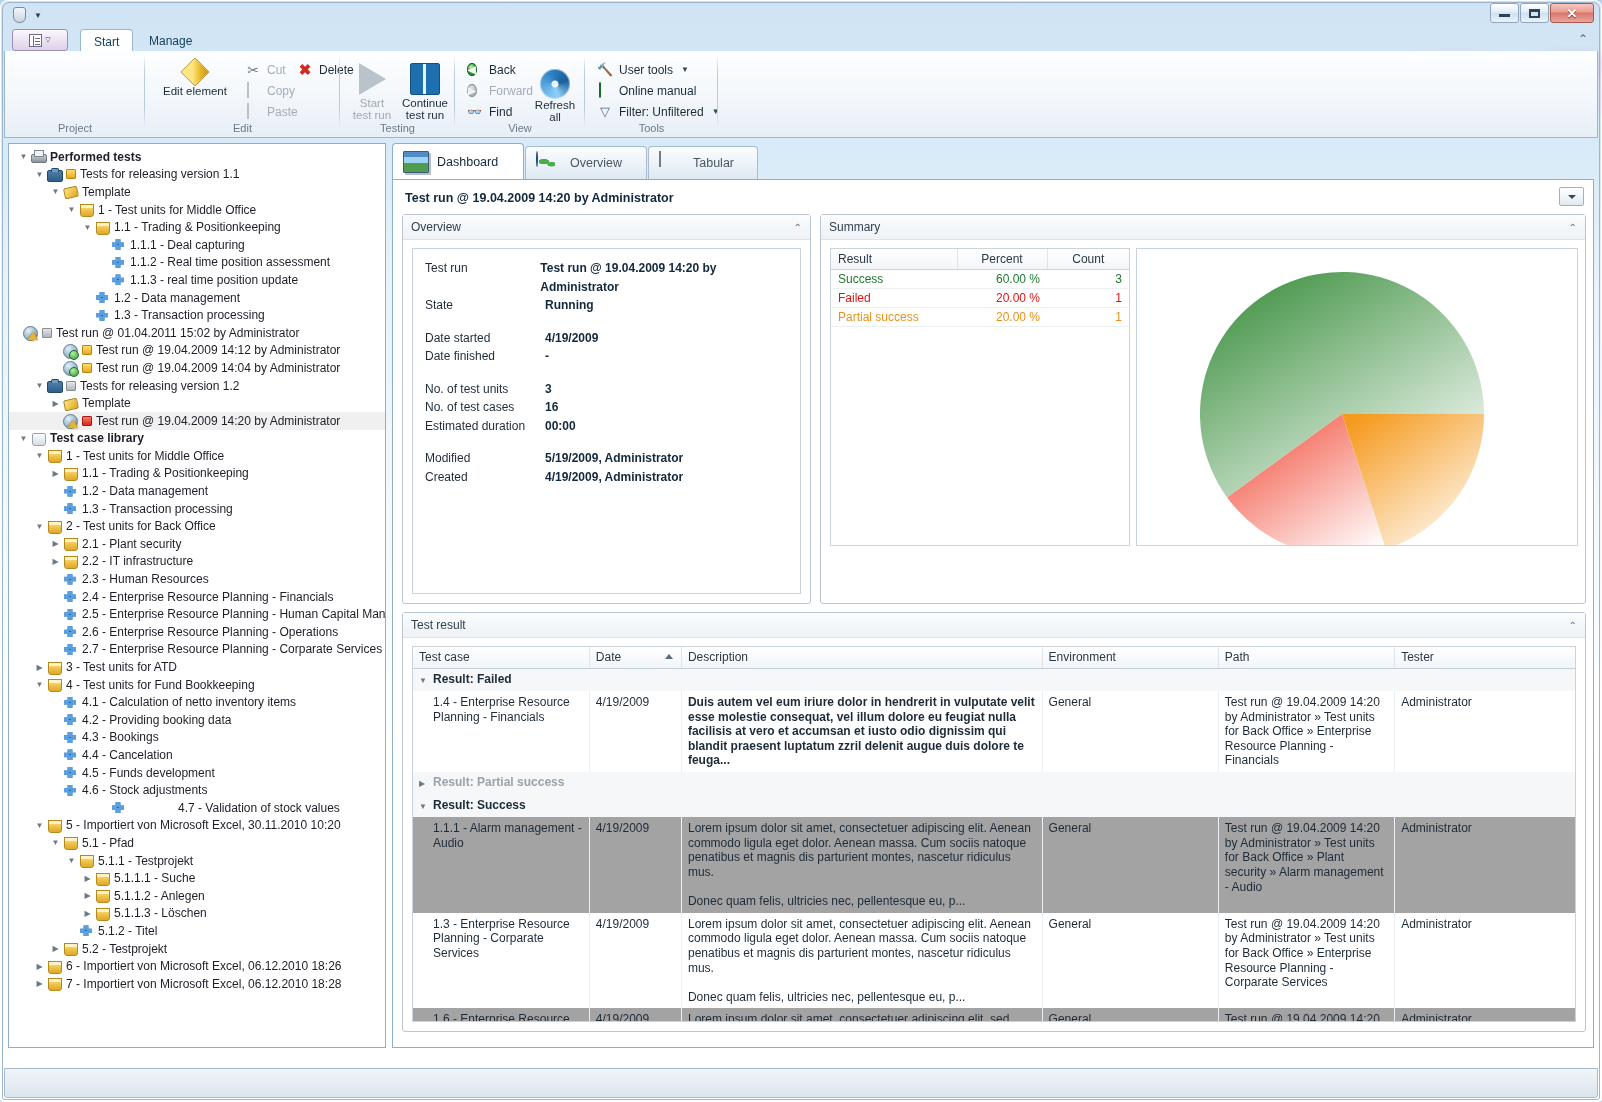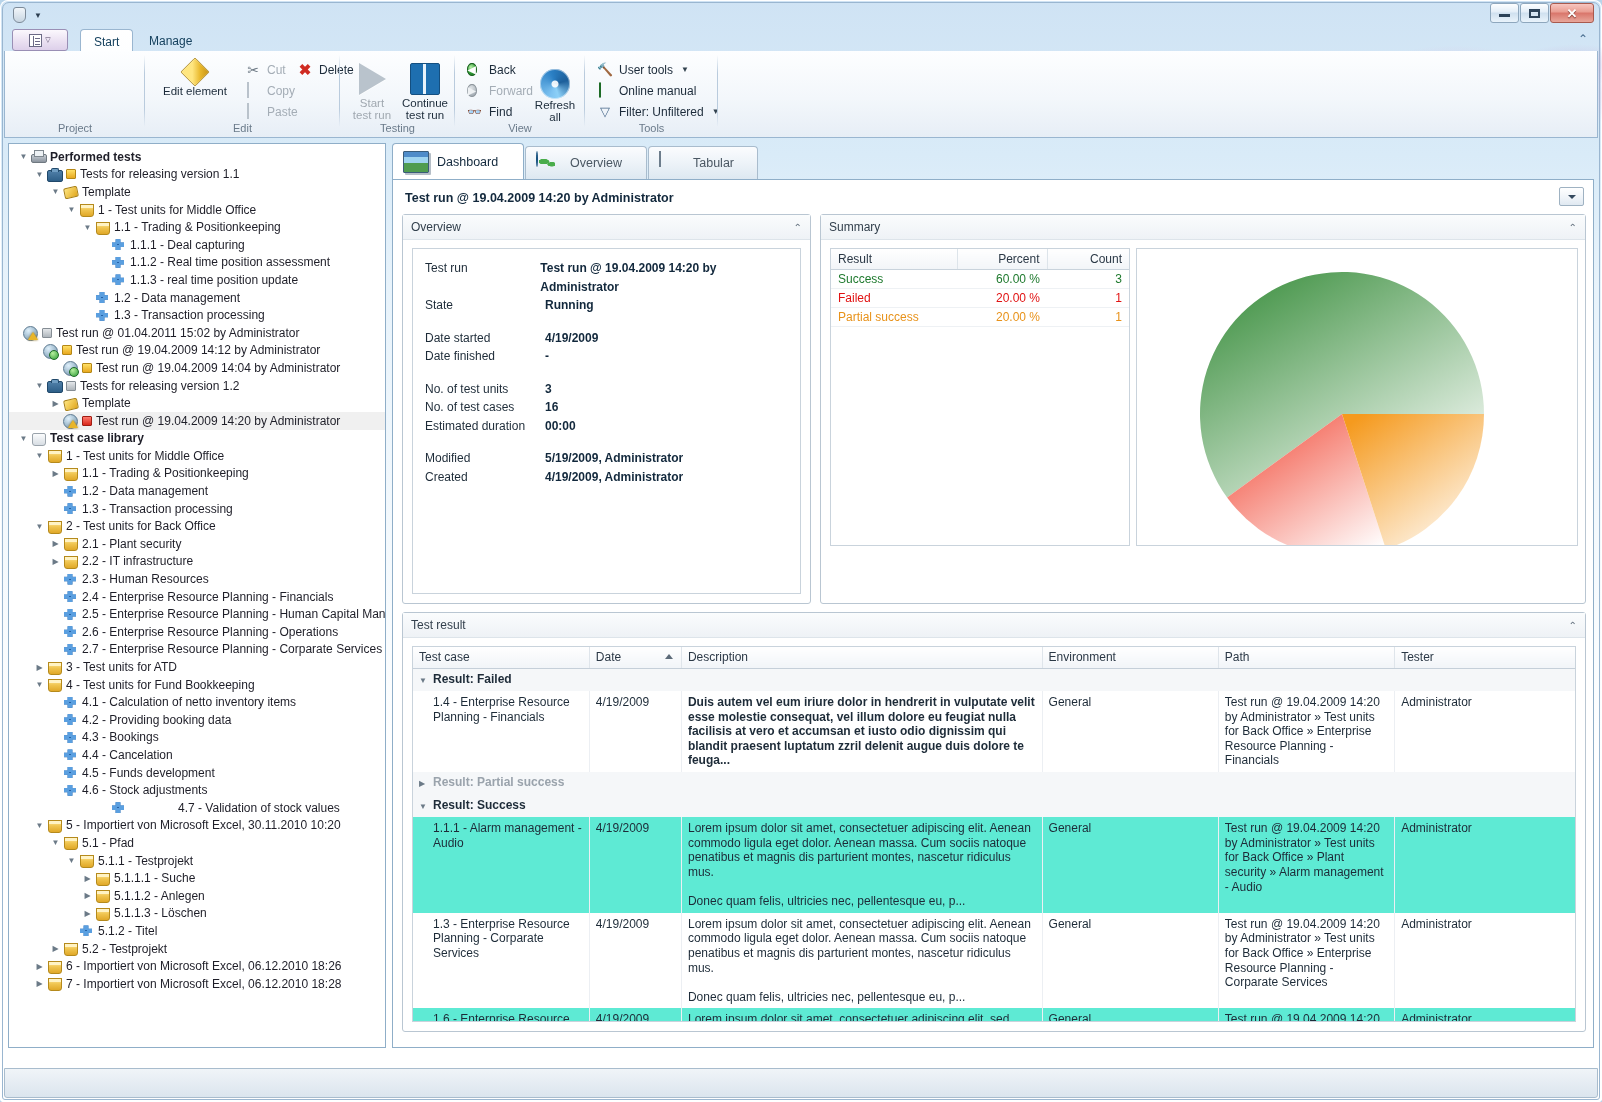--- a/index.html
+++ b/index.html
@@ -318,21 +318,21 @@
   .kv-gap { height:14px; }
 
   
   table.sumtbl { width:100%; border-collapse:collapse; font-size:12px; }
   table.sumtbl th {
     background:linear-gradient(to bottom,#ffffff,#f2f5f8);
     border-bottom:1px solid #c9d3dc; border-right:1px solid #dde4ea;
     font-weight:normal; color:#2b3846; padding:3px 7px; height:20px;
   }
   table.sumtbl th.l { text-align:left; }
-  table.sumtbl th.r { text-align:right; }
+  table.sumtbl th.r { }
   table.sumtbl td { padding:2px 7px; height:19px; border-bottom:1px solid #eef1f4; }
   table.sumtbl td.r { text-align:right; }
   .c-success { color:#1f7a2e; }
   .c-failed  { color:#e11212; }
   .c-partial { color:#e8921a; }
 
   
   table.grid { width:100%; border-collapse:collapse; font-size:12px; table-layout:fixed; }
   table.grid th {
     background:linear-gradient(to bottom,#ffffff,#f1f4f8);
@@ -341,21 +341,21 @@
     position:relative;
   }
   table.grid td {
     padding:4px 6px; vertical-align:top; color:#1d2b38; line-height:14.6px;
     border-right:1px solid #eceff3;
   }
   tr.grp td {
     background:#f5f7f9; font-weight:bold; padding:3px 6px; border-right:none;
   }
   tr.grp.muted td { color:#9aa3ac; }
-  tr.alt td { background:#5eead4; }
+  tr.alt td { background:#a3a3a3; }
   .sortarrow{ position:absolute; right:8px; top:7px; width:0;height:0;
     border-left:4px solid transparent;border-right:4px solid transparent;border-bottom:5px solid #5d6b79;}
   .grp-exp { display:inline-block; width:14px; color:#6b7a87; font-size:8px; font-weight:normal; }
 
   
   #statusbar {
     position:absolute; left:4px; bottom:4px; width:1594px; height:30px;
     background:linear-gradient(to bottom,#f0f4f8,#dbe5ee);
     border:1px solid #a8bccd; border-radius:0 0 3px 3px;
   }
@@ -546,21 +546,21 @@
           <span class="expander"></span>
           <span class="ti ti-puzzle"></span>
           <span>1.3 - Transaction processing</span>
         </div>
         <div class="tnode" style="">
           <span class="expander"></span>
           <span class="ti ti-runglobe badge-warn"></span>
           <span class="sq gray"></span>
           <span>Test run @ 01.04.2011 15:02 by Administrator</span>
         </div>
-        <div class="tnode" style="padding-left: 20px; align-items: center;">
+        <div class="tnode" style="padding-left: 40px; align-items: center;">
           <span class="expander"></span>
           <span class="ti ti-runglobe badge-ok"></span>
           <span class="sq yellow"></span>
           <span>Test run @ 19.04.2009 14:12 by Administrator</span>
         </div>
         <div class="tnode" style="padding-left: 40px;">
           <span class="expander"></span>
           <span class="ti ti-runglobe badge-ok"></span>
           <span class="sq yellow"></span>
           <span>Test run @ 19.04.2009 14:04 by Administrator</span>

